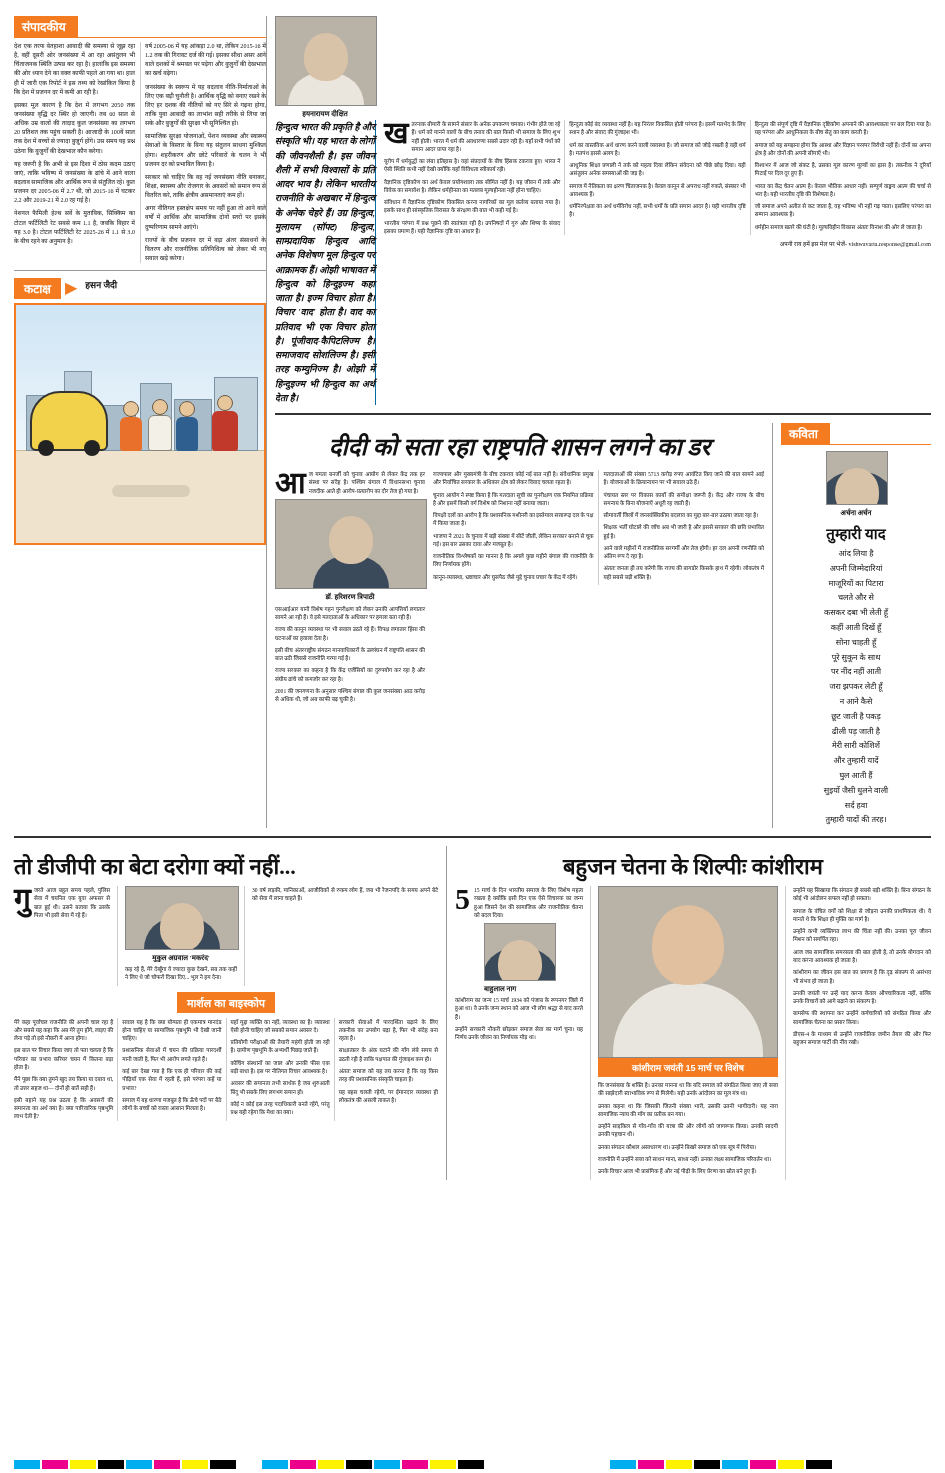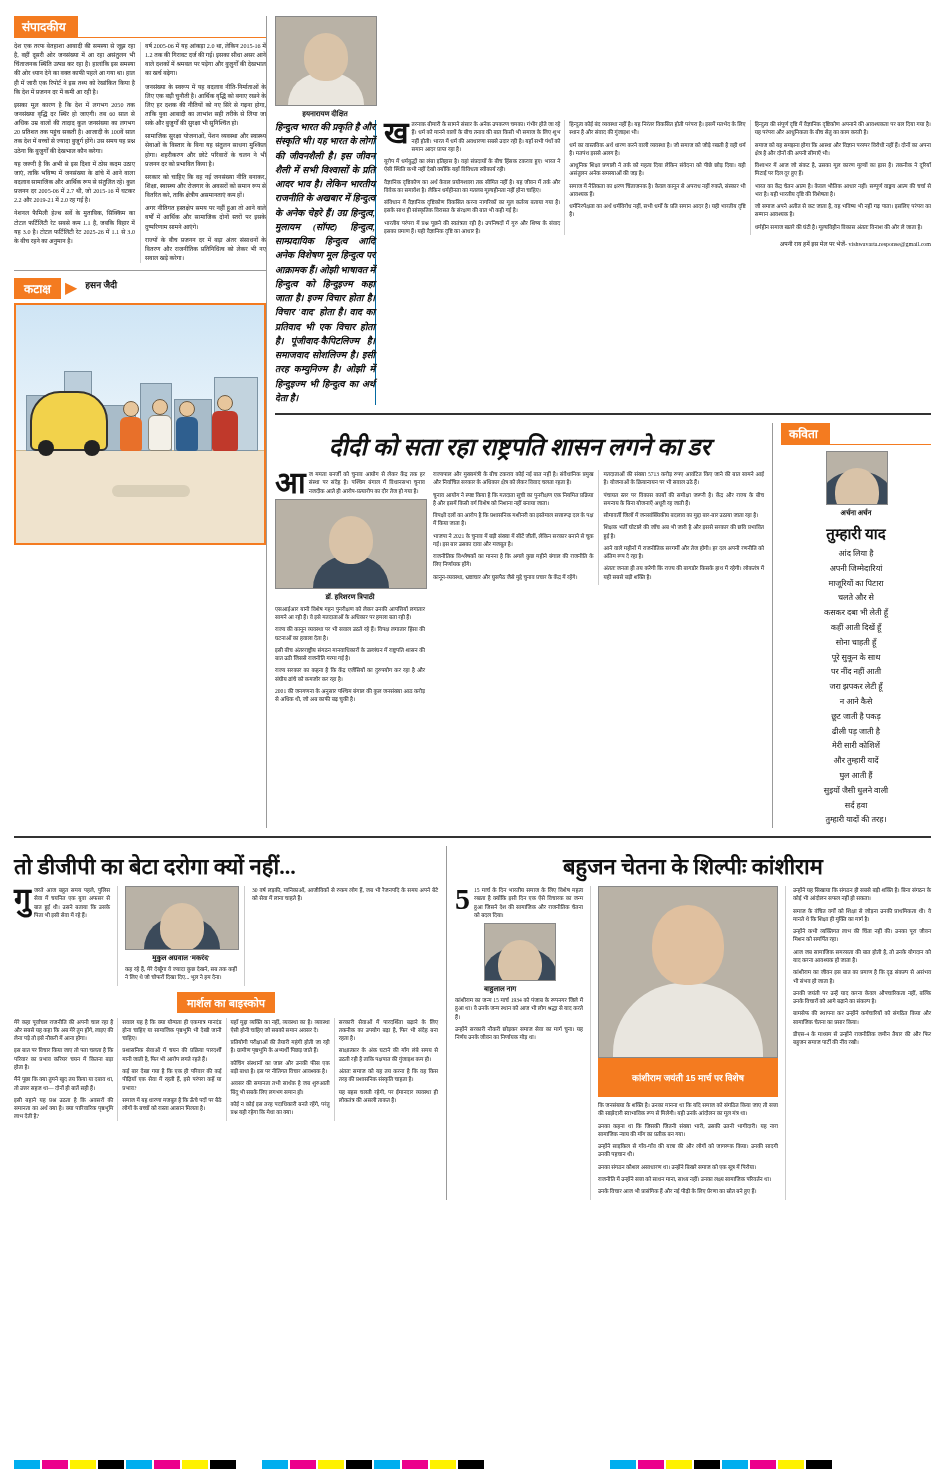--- a/index.html
+++ b/index.html
@@ -79,21 +79,21 @@
   .digit-cap{float:left;font-size:30px;font-weight:bold;line-height:.85;padding-right:4px;}
 
   .cmyk{position:absolute;left:14px;bottom:4px;display:flex;}
   .cmyk div{width:26px;height:9px;margin-right:2px;}
   .cmyk2{position:absolute;left:262px;bottom:4px;display:flex;}
   .cmyk3{position:absolute;left:610px;bottom:4px;display:flex;}
 
   .photo-big{background:#b9b2a6;border:1px solid #888;height:170px;position:relative;overflow:hidden;}
   .photo-big::after{content:"";position:absolute;left:50%;top:18px;transform:translateX(-50%);width:72px;height:80px;border-radius:50% 50% 45% 45%;background:#e0c09f;}
   .photo-big::before{content:"";position:absolute;left:50%;bottom:0;transform:translateX(-50%);width:150px;height:74px;border-radius:70px 70px 0 0;background:#e9e6df;}
-  .cap-band{background:#f47b20;color:#fff;font-size:9px;font-weight:bold;text-align:center;padding:13px 4px;font-family:"Liberation Sans",sans-serif;}
+  .cap-band{background:#f47b20;color:#fff;font-size:9px;font-weight:bold;text-align:center;padding:3px 4px;font-family:"Liberation Sans",sans-serif;}
 </style>
 </head>
 <body>
 
 <div class="page">
 
 
   <div class="body-grid">
 
     <div class="col-left">

